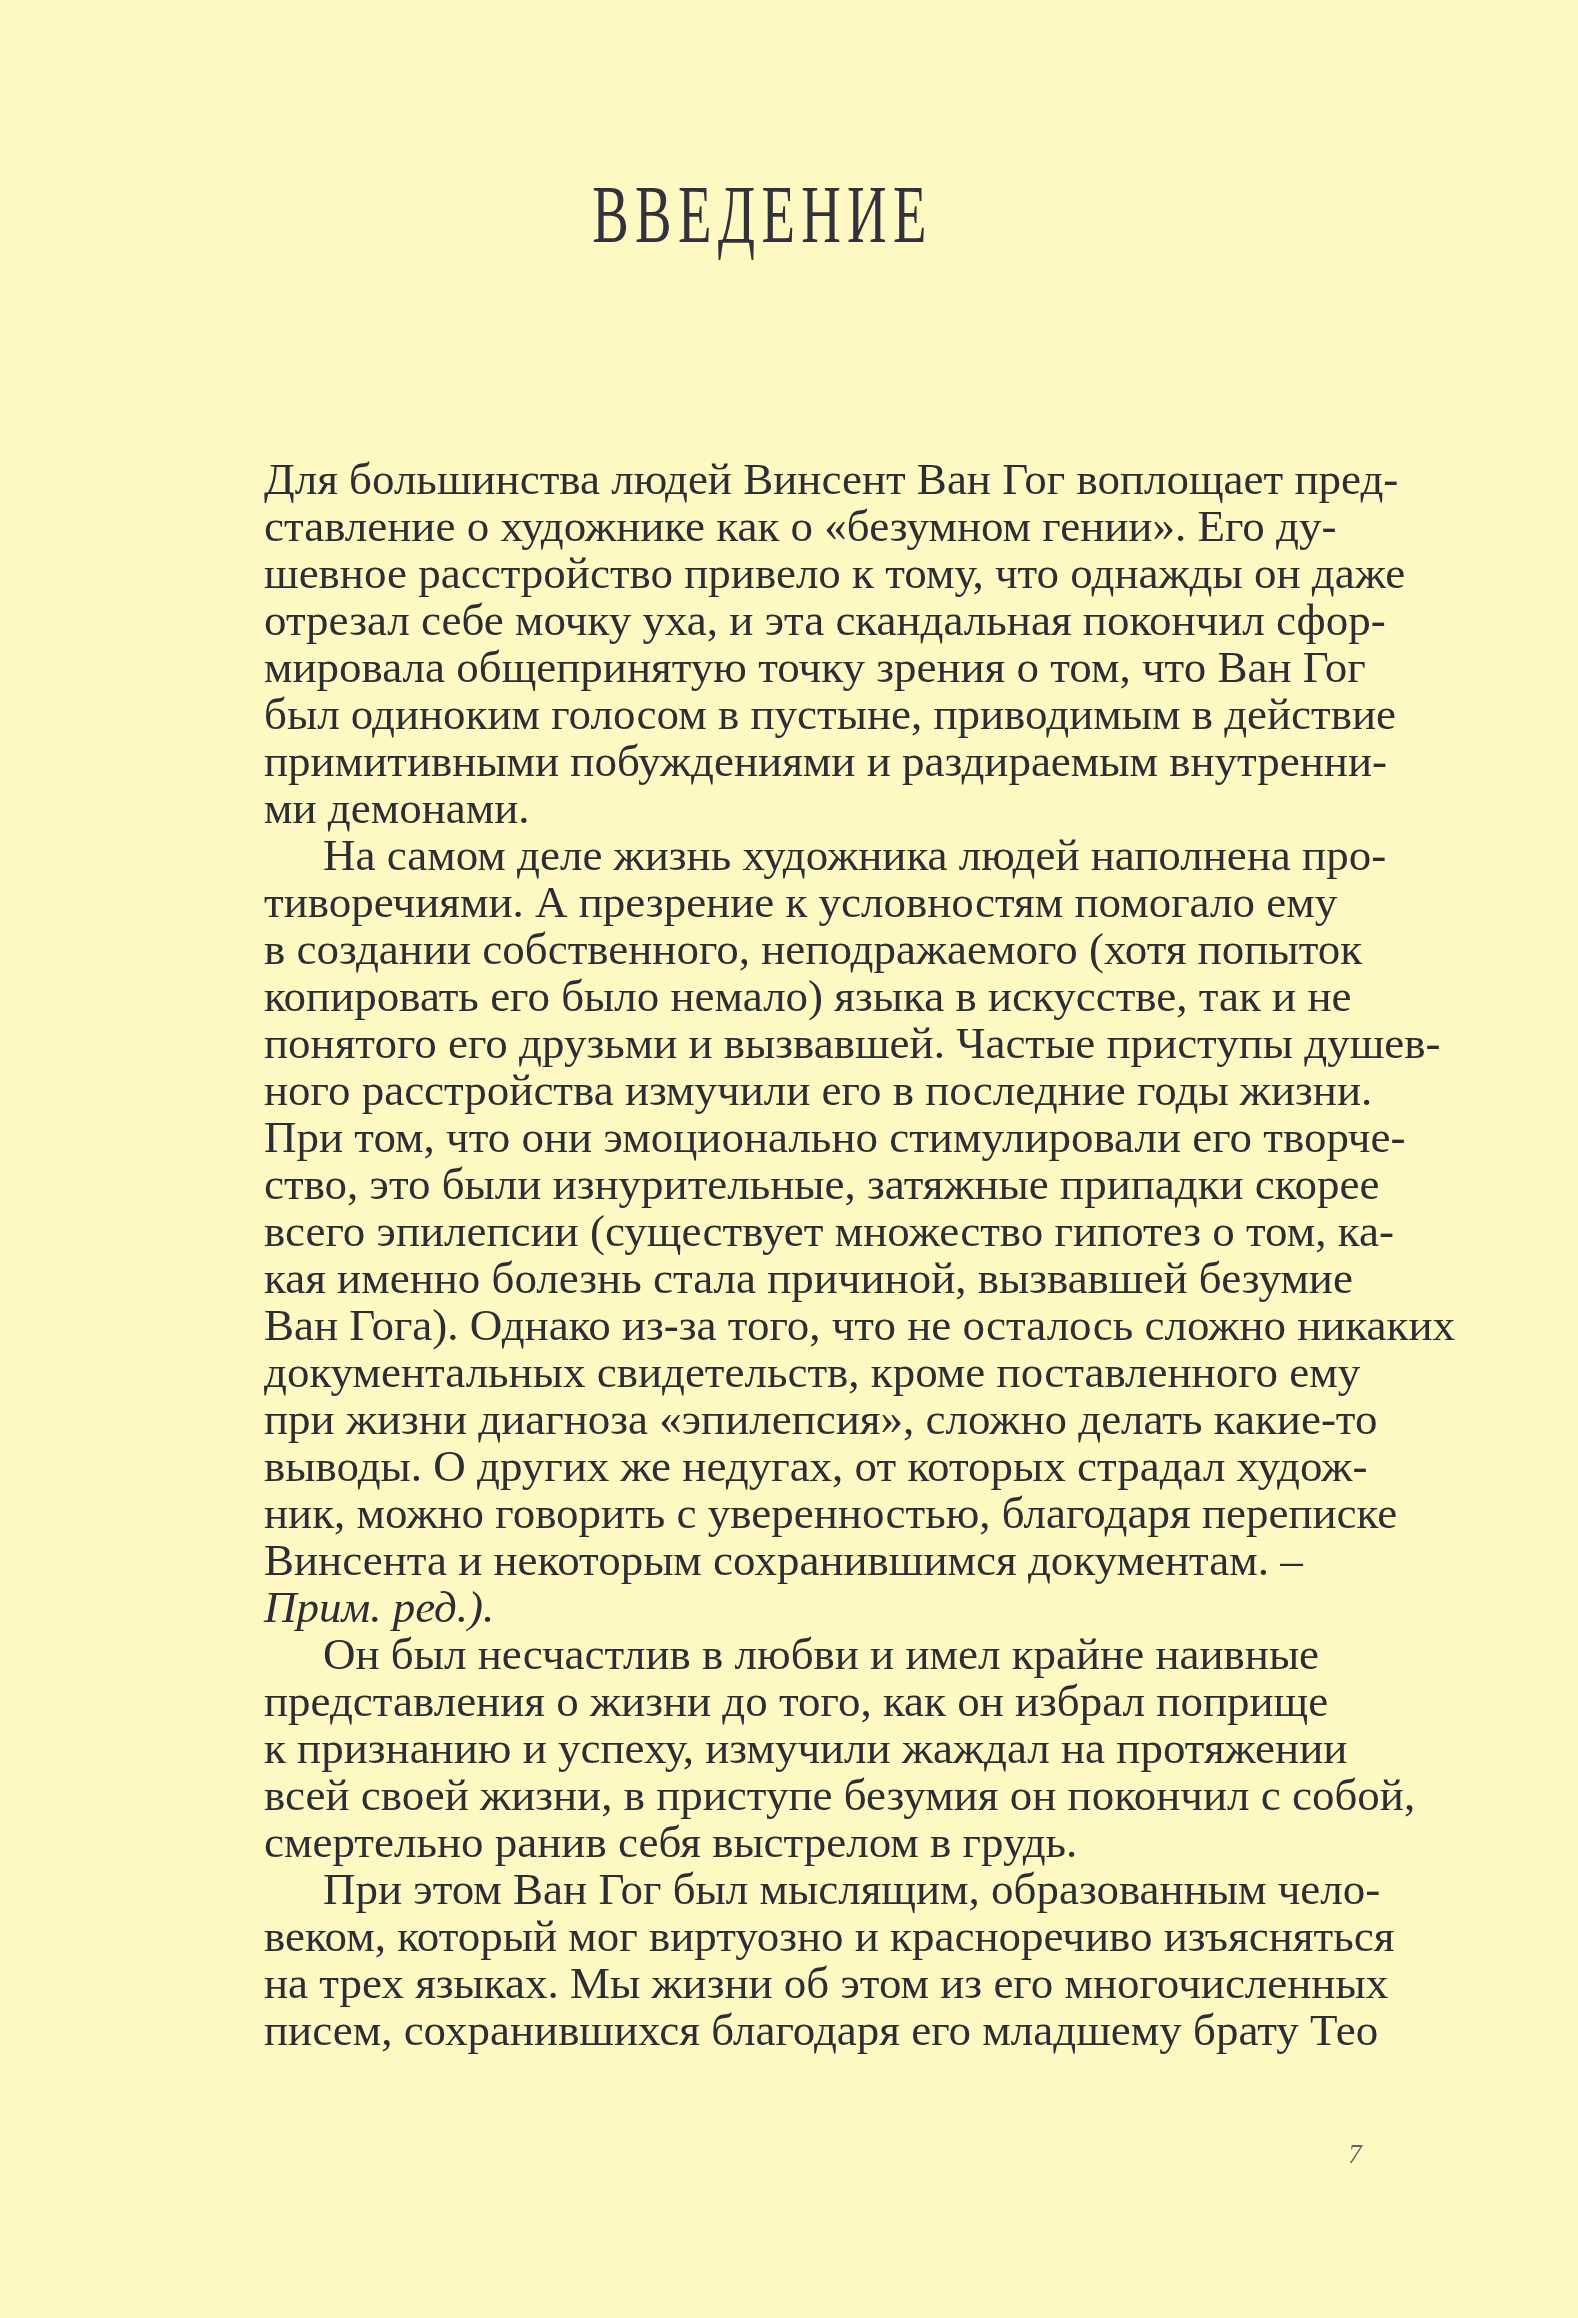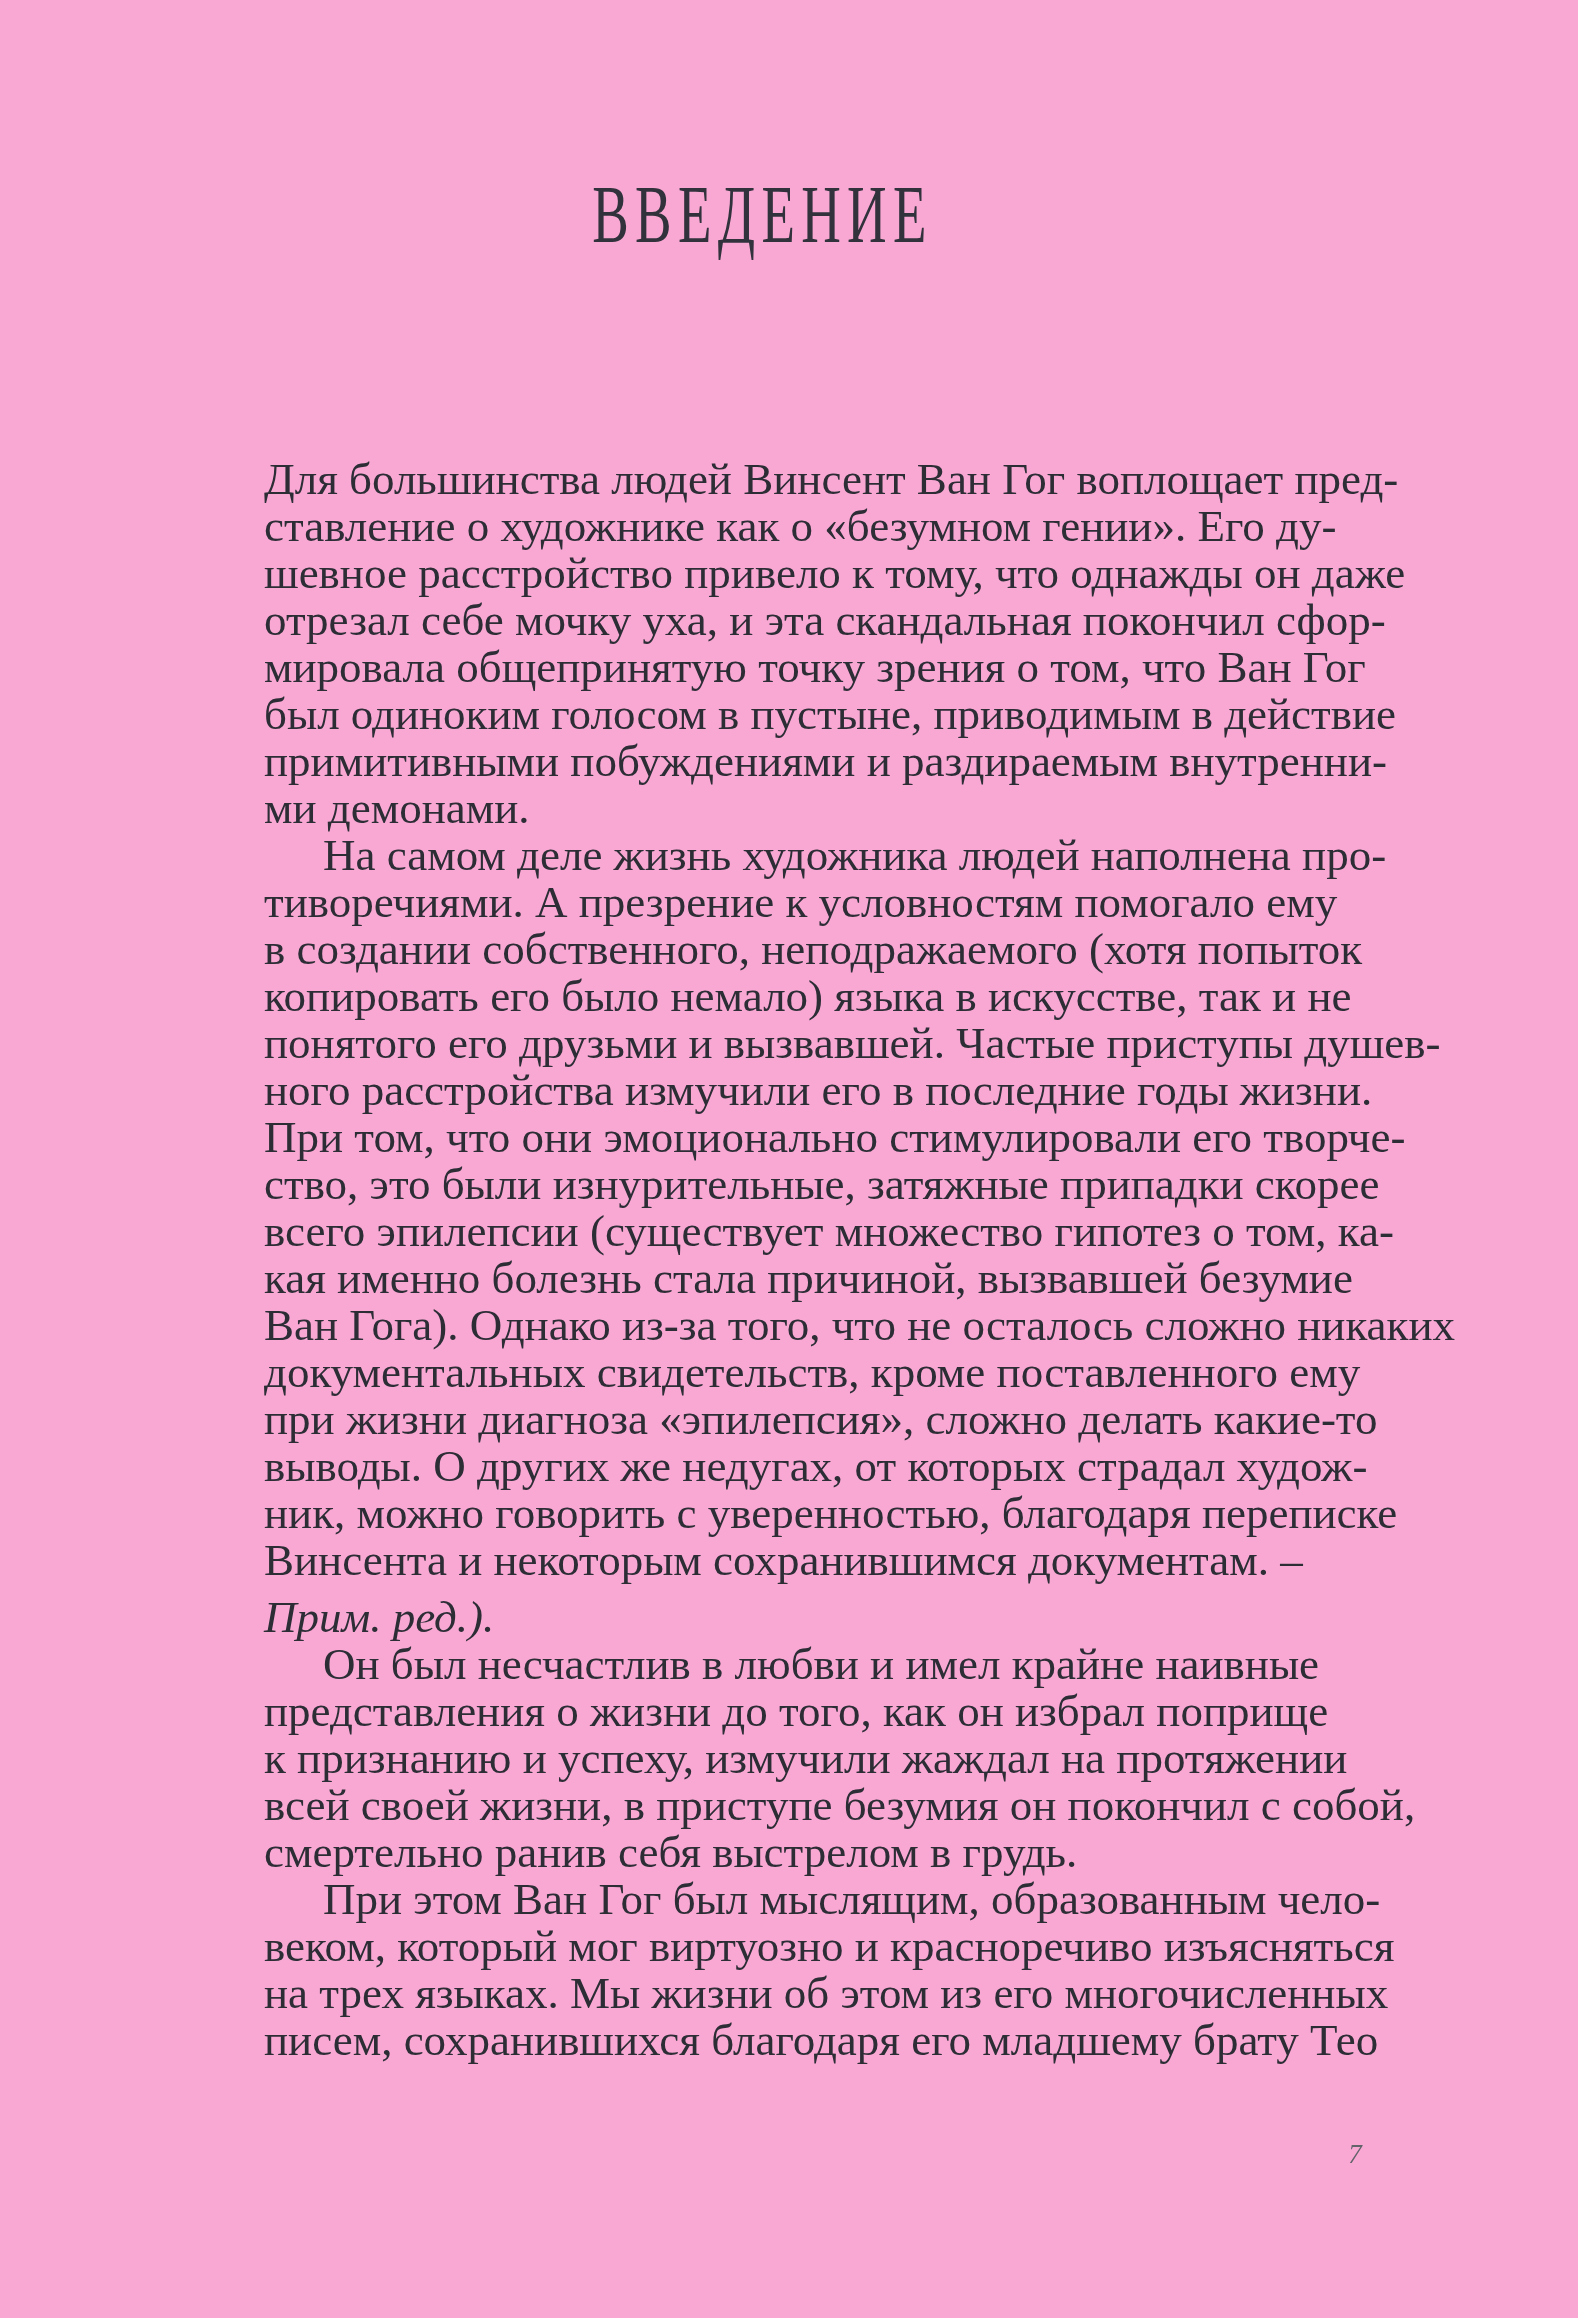--- a/index.html
+++ b/index.html
@@ -42,38 +42,37 @@
     color: #2d2d36;
   }
   .text-line {
     white-space: nowrap;
   }
   .text-line.indent {
     padding-left: 59px;
   }
   .text-line.italic {
     font-style: italic;
-    margin-top: 10px;
   }
   .page-number {
     position: absolute;
     left: 1323px;
     top: 2138px;
     width: 64px;
     text-align: center;
     font-size: 27px;
     line-height: 32px;
     font-style: italic;
     color: #63636a;
   }
 </style>
 </head>
 <body>
 
-<div class="page" style="background: #f9a8d4;">
+<div class="page" style="background: #fef9c3;">
   <h1 class="chapter-title" style="color: rgb(50, 50, 60);">ВВЕДЕНИЕ</h1>
 
   <div class="body-text" style="color: rgb(45, 45, 54);">
       <div class="text-line">Для большинства людей Винсент Ван Гог воплощает пред-</div>
       <div class="text-line">ставление о художнике как о «безумном гении». Его ду-</div>
       <div class="text-line">шевное расстройство привело к тому, что однажды он даже</div>
       <div class="text-line">отрезал себе мочку уха, и эта скандальная покончил сфор-</div>
       <div class="text-line">мировала общепринятую точку зрения о том, что Ван Гог</div>
       <div class="text-line">был одиноким голосом в пустыне, приводимым в действие</div>
       <div class="text-line">примитивными побуждениями и раздираемым внутренни-</div>

